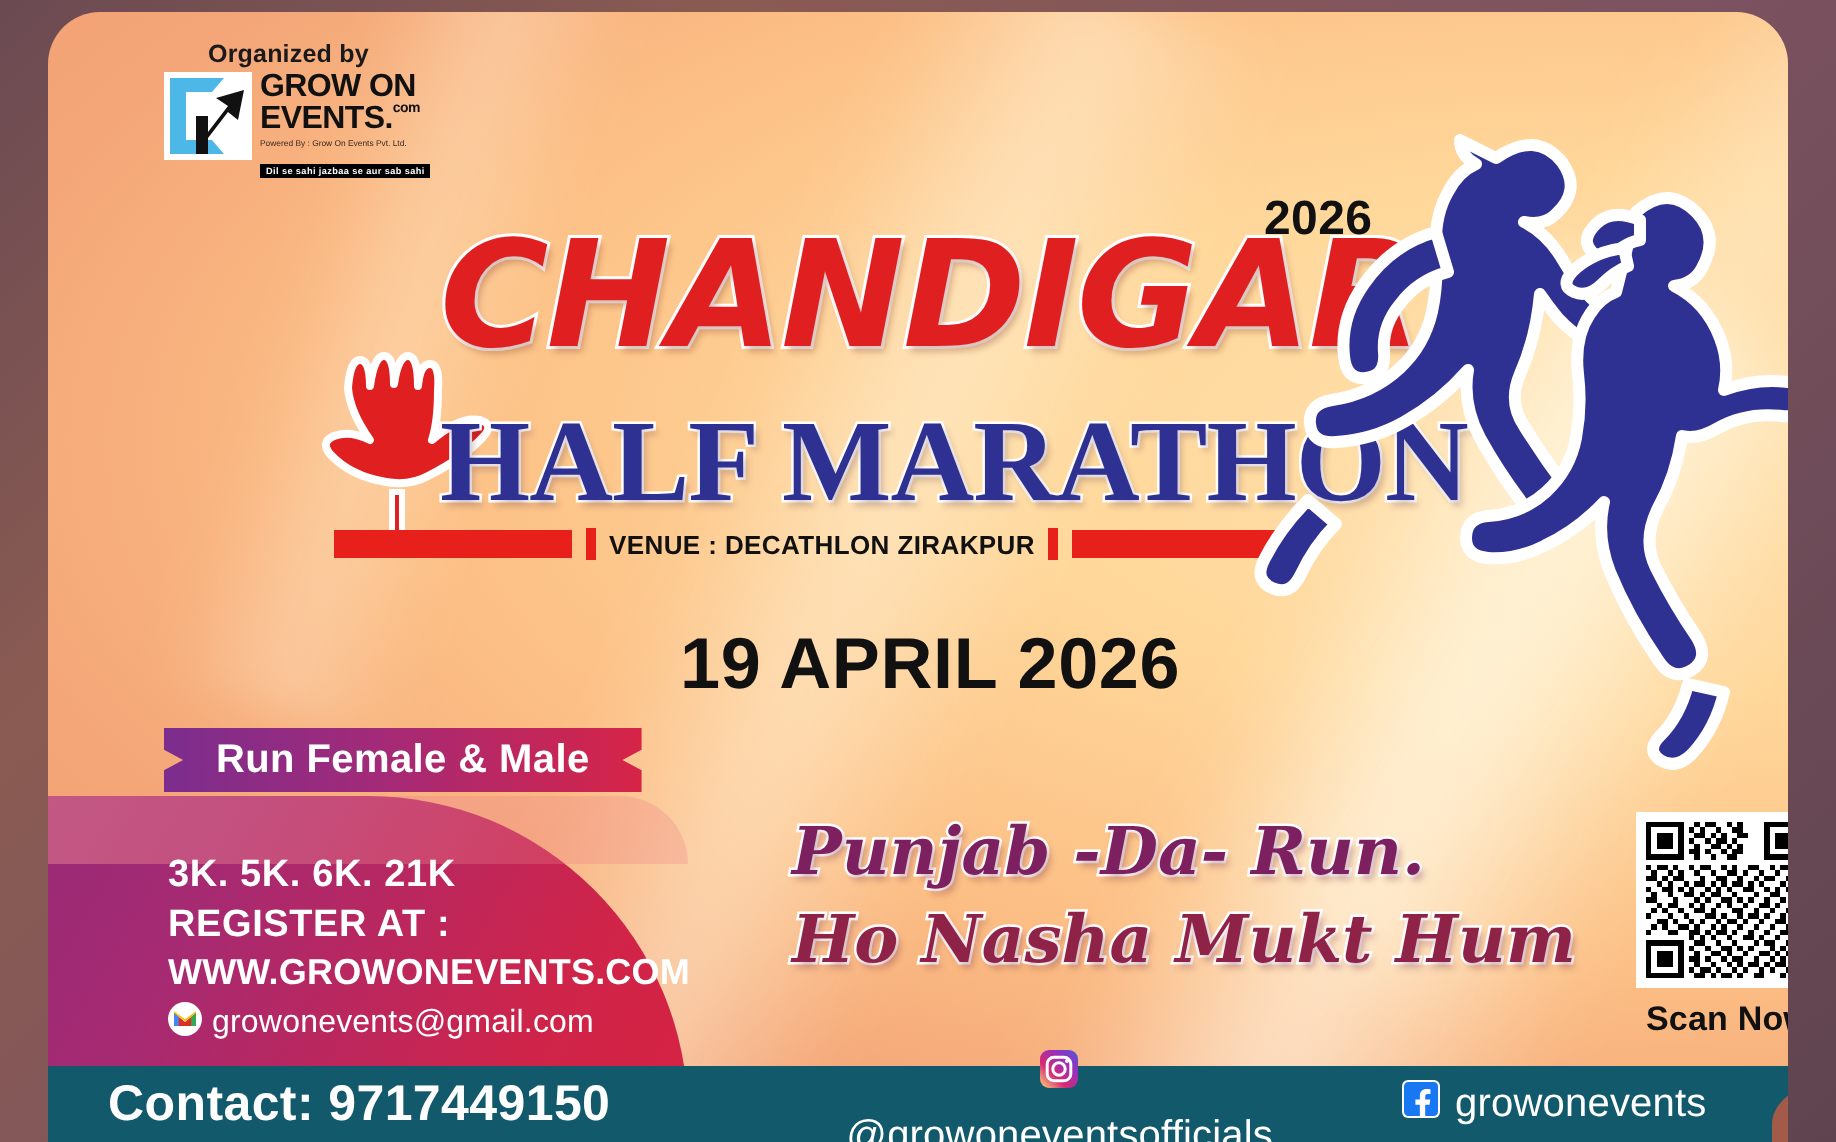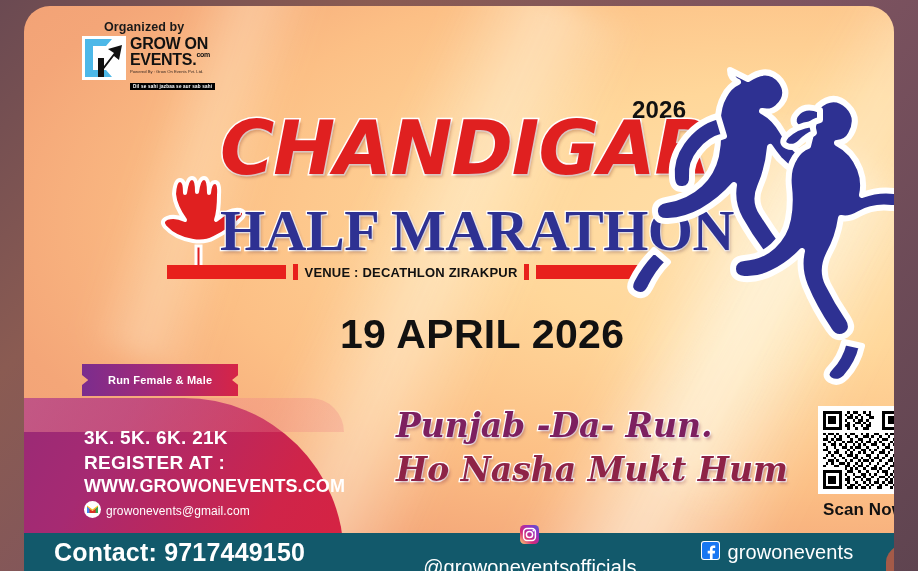--- a/index.html
+++ b/index.html
@@ -90,51 +90,51 @@
   }
   .vbar { height:14px; background:#e8201c; flex:1; }
   .vtick { width:5px; height:16px; background:#e8201c; margin:0 7px; flex:0 0 5px; }
   #venue-text {
     font-size:13px; font-weight:bold; color:#111; letter-spacing:.2px; white-space:nowrap;
   }
 
   
   #date {
     position:absolute; left:316px; top:305px;
-    font-size:41px; font-weight:bold; color:#111; letter-spacing:.3px;
+    font-size:36px; font-weight:bold; color:#111; letter-spacing:.3px;
     font-family:"Liberation Sans", sans-serif;
   }
 
   
   #left-blob {
     position:absolute; left:-100px; top:392px; width:420px; height:230px;
     background:linear-gradient(120deg,#8e2a7a 0%,#a62a72 38%,#cf2449 75%,#d9223f 100%);
     border-radius:0 160px 0 0;
   }
   #left-blob-hi {
     position:absolute; left:-100px; top:392px; width:420px; height:34px;
     background:linear-gradient(120deg,rgba(240,140,150,.55),rgba(235,120,130,.25));
     border-radius:0 160px 0 0;
   }
 
   
   #ribbon {
     position:absolute; left:58px; top:358px; height:30px; padding:16px 26px;
     display:flex; align-items:center; justify-content:center;
     background:linear-gradient(90deg,#7b2d8e 0%,#a32a78 45%,#d62447 100%);
-    color:#fff; font-size:11px; font-weight:bold; letter-spacing:.2px;
+    color:#fff; font-size:20px; font-weight:bold; letter-spacing:.2px;
     clip-path:polygon(0 0,100% 0,100% 34%,96% 50%,100% 66%,100% 100%,0 100%,0 66%,4% 50%,0 34%);
   }
 
   
   #register { position:absolute; left:60px; top:420px; color:#fff; }
   .reg-line { font-size:19px; font-weight:bold; letter-spacing:.3px; line-height:1.3; white-space:nowrap; }
   .reg-url  { font-size:18px; font-weight:bold; letter-spacing:.1px; line-height:1.3; white-space:nowrap; }
   #email-row { display:flex; align-items:center; gap:5px; margin-top:2px; }
-  #email-text { font-size:12px; color:#fff; letter-spacing:.1px; white-space:nowrap; }
+  #email-text { font-size:16px; color:#fff; letter-spacing:.1px; white-space:nowrap; }
 
   
   #tagline {
     position:absolute; left:372px; top:398px;
     font-family:"DejaVu Serif", serif; font-style:italic; font-weight:bold;
     font-size:33px; line-height:1.32; color:#7d2060;
     -webkit-text-stroke:2.5px #fff; paint-order:stroke fill;
     text-shadow:2px 3px 3px rgba(120,40,70,.3);
     white-space:nowrap;
   }

